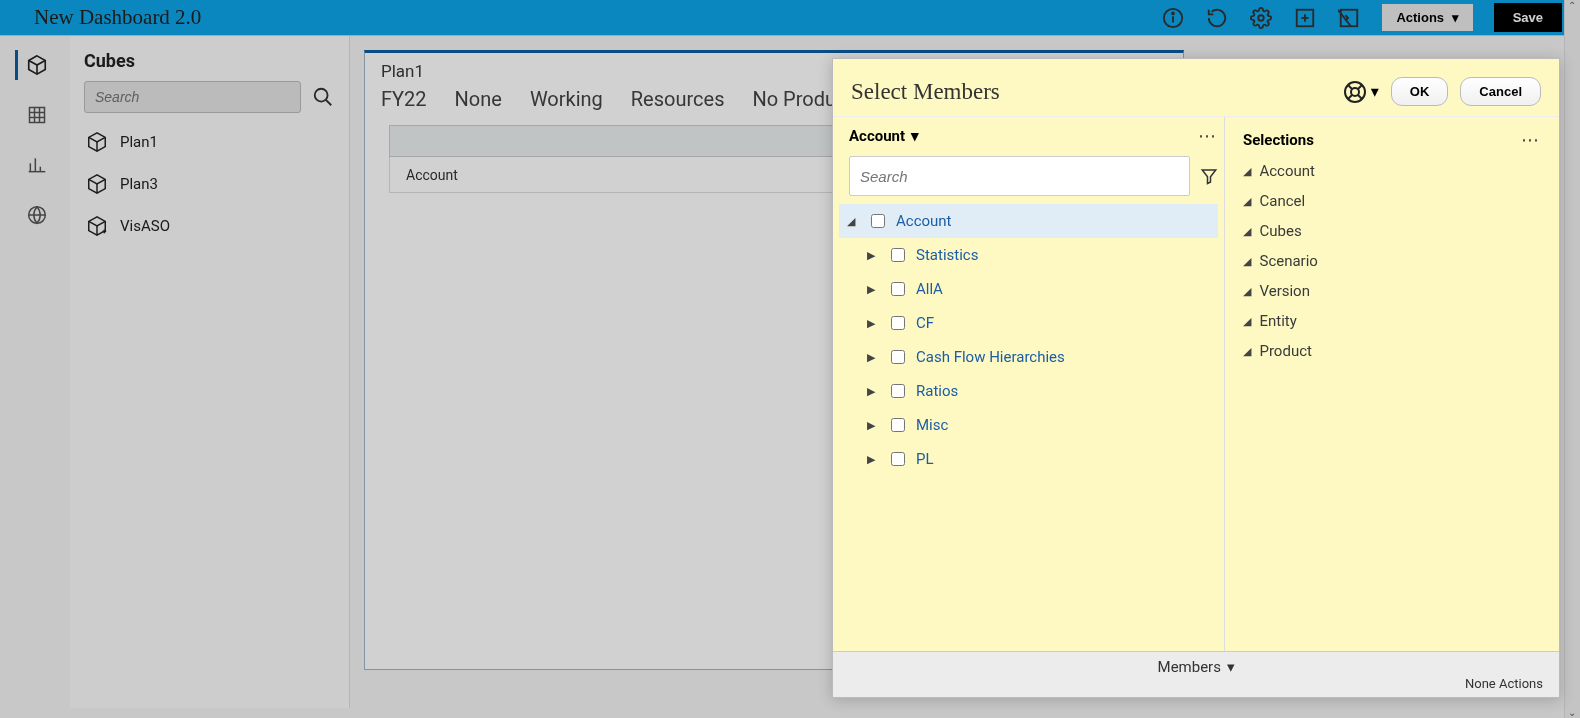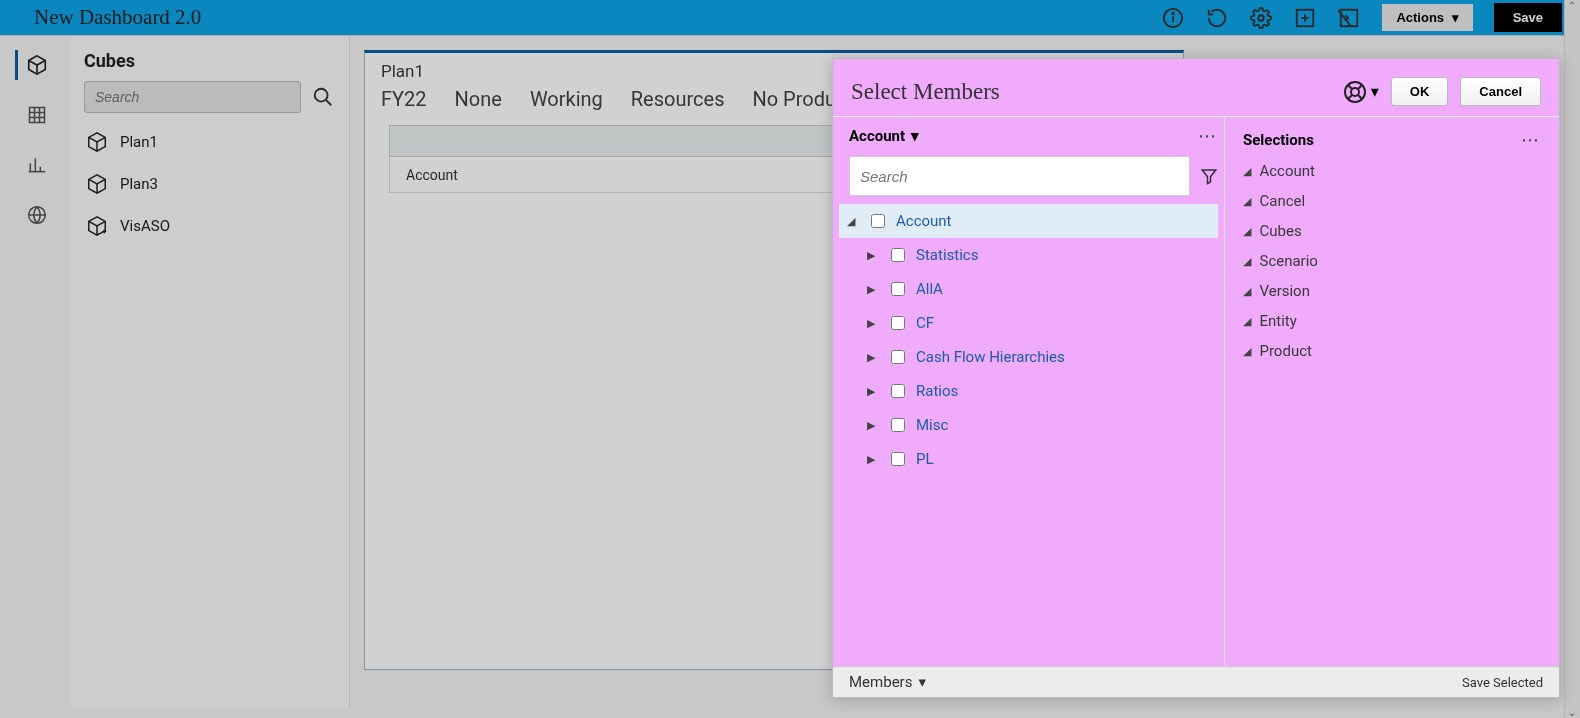--- a/index.html
+++ b/index.html
@@ -186,21 +186,21 @@
     color: #333;
     font-size: 14px;
   }
   
   .modal {
     position: absolute;
     right: 20px;
     top: 58px;
     width: 728px;
     height: 640px;
-    background: #f0abfc;
+    background: #fef9c3;
     border: 1px solid #bbb;
     z-index: 10;
     box-shadow: 0 2px 14px rgba(0,0,0,0.2);
     display: flex;
     flex-direction: column;
   }
   .modal-header {
     padding: 18px 18px 10px 18px;
     display: flex;
     align-items: center;
@@ -217,21 +217,21 @@
     gap: 12px;
   }
   .wheel-btn { display:flex; align-items:center; gap:4px; cursor:pointer;}
   .modal-btn {
     border: 1px solid #bbb;
     background: linear-gradient(#fff,#f0f0f0);
     padding: 6px 18px;
     font-weight: 700;
     font-size: 13px;
     cursor: pointer;
-    border-radius: 3px;
+    border-radius: 11px;
   }
   .modal-body {
     flex: 1;
     display: flex;
     border-top: 1px solid #eee;
     overflow: hidden;
   }
   .modal-left {
     width: 392px;
     border-right: 1px solid #ddd;
@@ -291,20 +291,21 @@
   }
   .sel-item .caret { color:#444; font-size:11px;}
   .modal-footer {
     border-top: 1px solid #ccc;
     background: #ececec;
     display:flex;
     align-items:center;
     padding: 6px 16px;
     font-size:15px;
     color:#333;
+    flex-direction:column;
   }
   .footer-drop { display:flex; align-items:center; gap:6px; font-weight:400; cursor:pointer;}
   .footer-right { margin-left:auto; font-size:13px; color:#333;}
   
   svg { display:block; }
   
   .fake-scroll {
     position:absolute; right:0; top:0; bottom:0; width:16px;
     background:#f0f0f0; border-left:1px solid #ddd; z-index:1;
   }
@@ -571,17 +572,17 @@
             <span>Product</span>
           </div>
       </div>
     </div>
   </div>
   <div class="modal-footer">
     <span class="footer-drop">
       <span>Members</span>
       <span>▾</span>
     </span>
-    <span class="footer-right">Save Selected</span>
+    <span class="footer-right">None Actions</span>
   </div>
 </div>
 
 <div class="fake-scroll"></div>
 
 </body></html>

